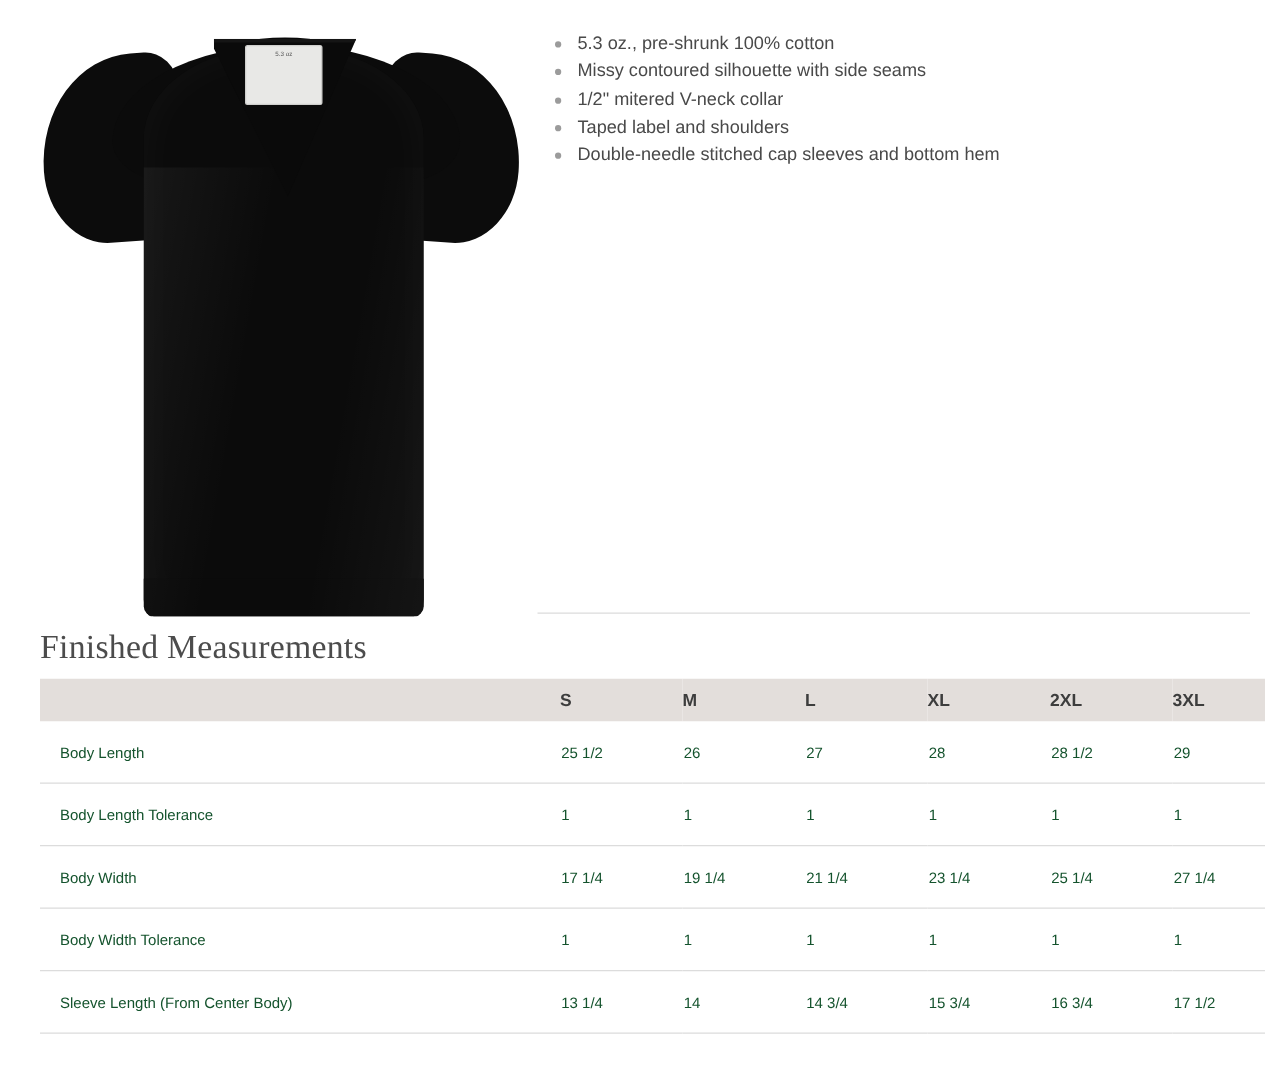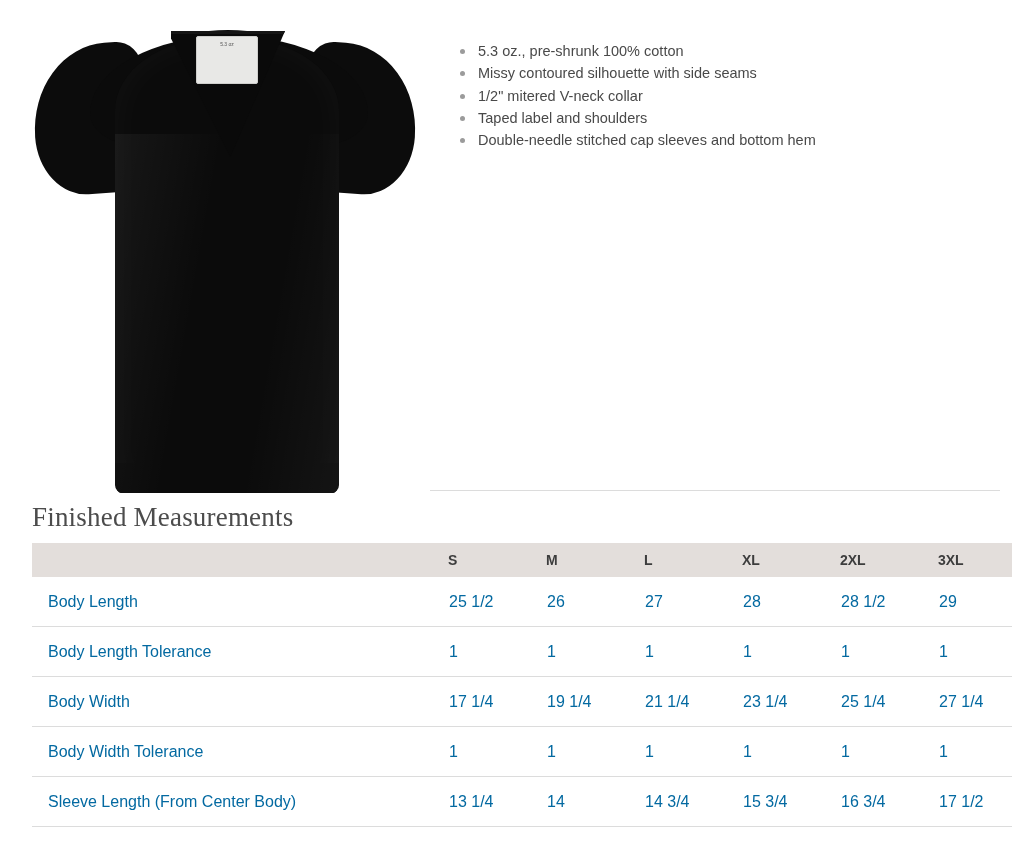--- a/index.html
+++ b/index.html
@@ -132,21 +132,21 @@
     pointer-events: none;
   }
 
   
   .features {
     flex: 1 1 auto;
     padding: 24px 18px 0 8px;
   }
   ul.feature-list {
     list-style: none;
-    margin: 16px;
+    margin: 0;
     padding: 0;
   }
   ul.feature-list li {
     position: relative;
     padding-left: 24px;
     font-size: 14.5px;
     line-height: 22.3px;
     color: #494949;
   }
   ul.feature-list li:before {
@@ -189,22 +189,22 @@
     height: 34px;
     padding: 0 0 0 0;
     border: none;
   }
   table.size-table thead th.col-label {
     width: 400px;
     padding-left: 16px;
   }
   table.size-table tbody td {
     height: 47px;
-    font-size: 16px;
-    color: #0369a1;
+    font-size: 12px;
+    color: #14532d;
     border-bottom: 1px solid #dcdcdc;
     vertical-align: middle;
   }
   table.size-table tbody td.row-label {
     padding-left: 16px;
   }
   table.size-table tbody tr:last-child td {
     border-bottom: 1px solid #dcdcdc;
   }
   .col-s  { width: 98px; }

